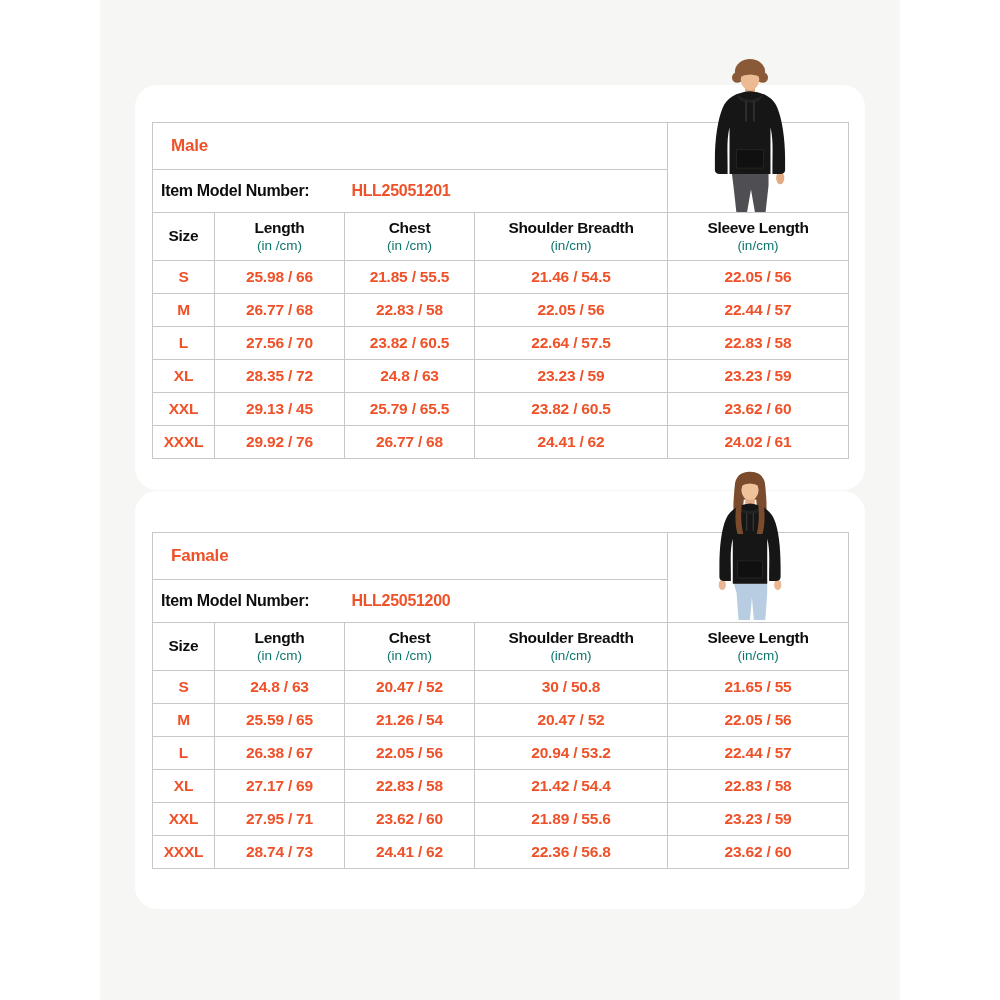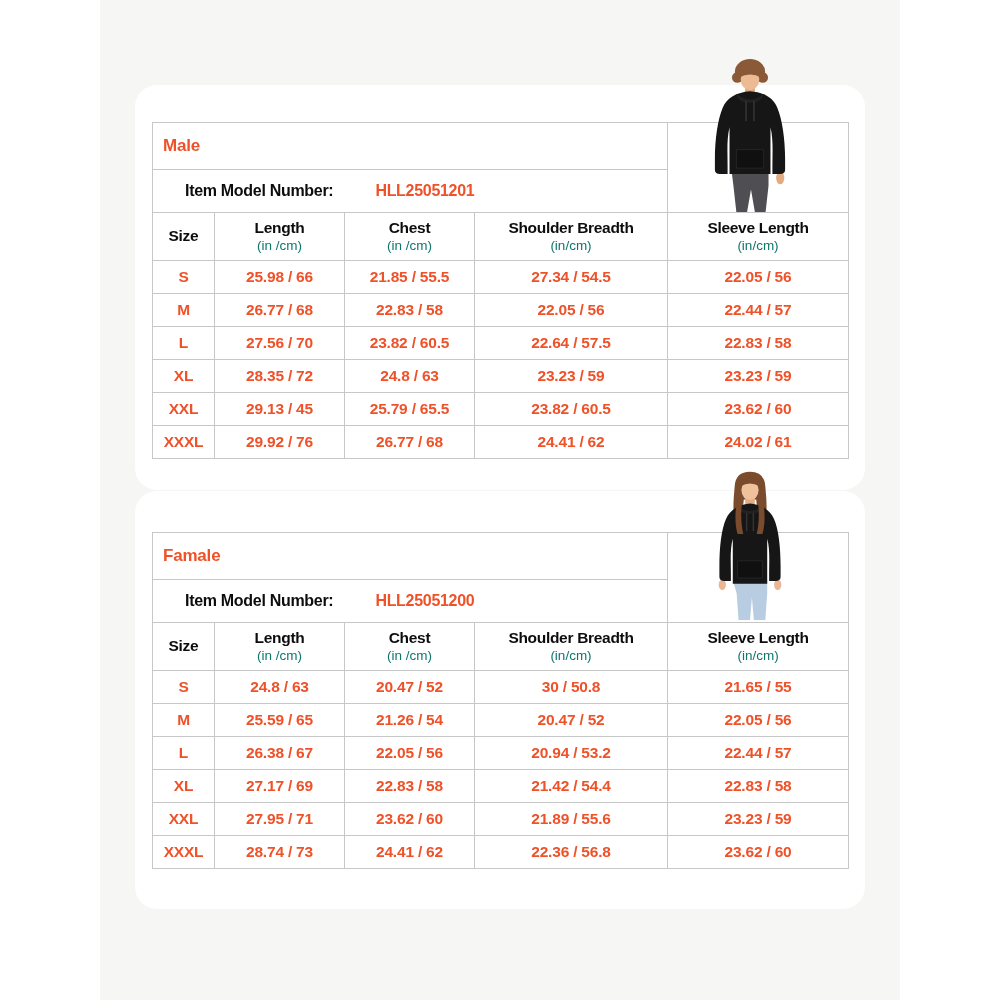--- a/index.html
+++ b/index.html
@@ -25,25 +25,25 @@
     position:absolute; left:17px; width:696px;
     border-collapse:collapse; table-layout:fixed;
   }
   .card.male   table.size-table { top:37px; }
   .card.female table.size-table { top:41px; }
 
   table.size-table td, table.size-table th {
     border:1px solid #c7c7c7; background:#ffffff;
   }
   td.gender-cell {
-    height:47px; text-align:left; padding-left:10px;
+    height:47px; text-align:left; padding-left:18px;
     font-size:17px; font-weight:bold; color:#ef5128; letter-spacing:-0.2px;
   }
   td.model-cell {
-    height:43px; text-align:left; padding-left:32px;
+    height:43px; text-align:left; padding-left:8px;
     font-size:16px; font-weight:bold; color:#0d0d0d; letter-spacing:-0.3px;
   }
   td.model-cell .model-value { color:#ef5128; margin-left:42px; }
   td.photo-cell { background:#ffffff; }
 
   th.colhead {
     height:48px; text-align:center; vertical-align:middle;
     font-size:15.5px; font-weight:bold; color:#0d0d0d;
     line-height:1.2; letter-spacing:-0.3px;
   }
@@ -88,21 +88,21 @@
         <th class="colhead"><span>Size</span></th>
         <th class="colhead"><span>Length</span><span class="unit">(in /cm)</span></th>
         <th class="colhead"><span>Chest</span><span class="unit">(in /cm)</span></th>
         <th class="colhead"><span>Shoulder Breadth</span><span class="unit">(in/cm)</span></th>
         <th class="colhead"><span>Sleeve Length</span><span class="unit">(in/cm)</span></th>
       </tr>
       <tr>
         <td class="data">S</td>
         <td class="data">25.98 / 66</td>
         <td class="data">21.85 / 55.5</td>
-        <td class="data">27.34 / 54.5</td>
+        <td class="data">21.46 / 54.5</td>
         <td class="data">22.05 / 56</td>
       </tr>
       <tr>
         <td class="data">M</td>
         <td class="data">26.77 / 68</td>
         <td class="data">22.83 / 58</td>
         <td class="data">22.05 / 56</td>
         <td class="data">22.44 / 57</td>
       </tr>
       <tr>

